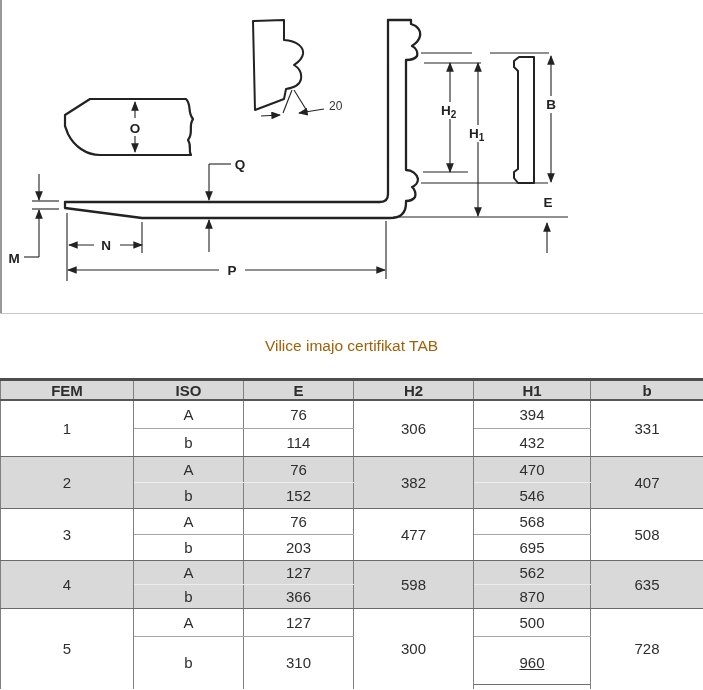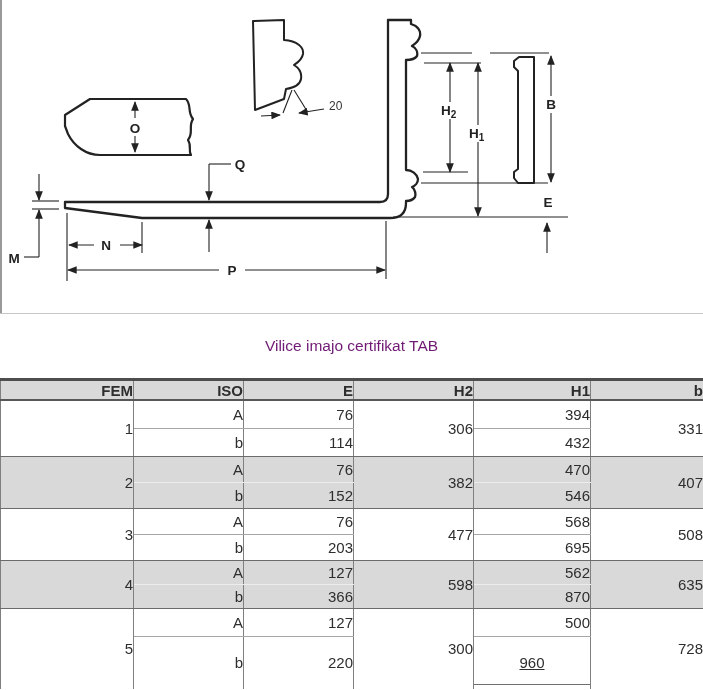--- a/index.html
+++ b/index.html
@@ -8,30 +8,30 @@
     background:#fff; font-family:"Liberation Sans",sans-serif;
   }
   .diagram-section {
     height:313px; box-sizing:border-box;
     border-left:2px solid #999;
   }
   .caption-section {
     height:65px; box-sizing:border-box;
     border-top:1px solid #c6c6c6;
     display:flex; align-items:center; justify-content:center;
-    font-size:15.5px; color:#701a75;
+    font-size:15.5px; color:#a16207;
   }
   table.spec {
     width:703px; table-layout:fixed; border-collapse:collapse;
     font-size:15px; color:#2e2e2e;
     border-left:1px solid #5f5f5f; border-right:1px solid #5f5f5f;
   }
   table.spec th, table.spec td {
     border-left:1px solid #7f7f7f; border-right:1px solid #7f7f7f;
-    text-align:right; vertical-align:middle; padding:0;
+    text-align:center; vertical-align:middle; padding:0;
   }
   table.spec th {
     background:#d9d9d9; font-weight:bold; height:18px;
     border-top:3px solid #4d4d4d; border-bottom:2px solid #575757;
   }
   td.sep { border-bottom:1px solid #a6a6a6; }
   tr.gray td { background:#d9d9d9; }
   tr.gray td.sep { border-bottom-color:#ececec; }
   td.gend { border-bottom:1px solid #6b6b6b; }
   td.cutcell { vertical-align:top;text-decoration:underline; }
@@ -230,20 +230,20 @@
       <tr style="height:28px">
         <td rowspan="2">5</td>
         <td class="sep">A</td>
         <td class="sep">127</td>
         <td rowspan="2">300</td>
         <td class="sep">500</td>
         <td rowspan="2">728</td>
       </tr>
       <tr style="height:53px">
         <td>b</td>
-        <td>220</td>
+        <td>310</td>
         <td class="cutcell">
             <div class="cutbox">960</div>
           </td>
       </tr>
     </tbody>
   </table>
 </div>
 
 </body></html>

